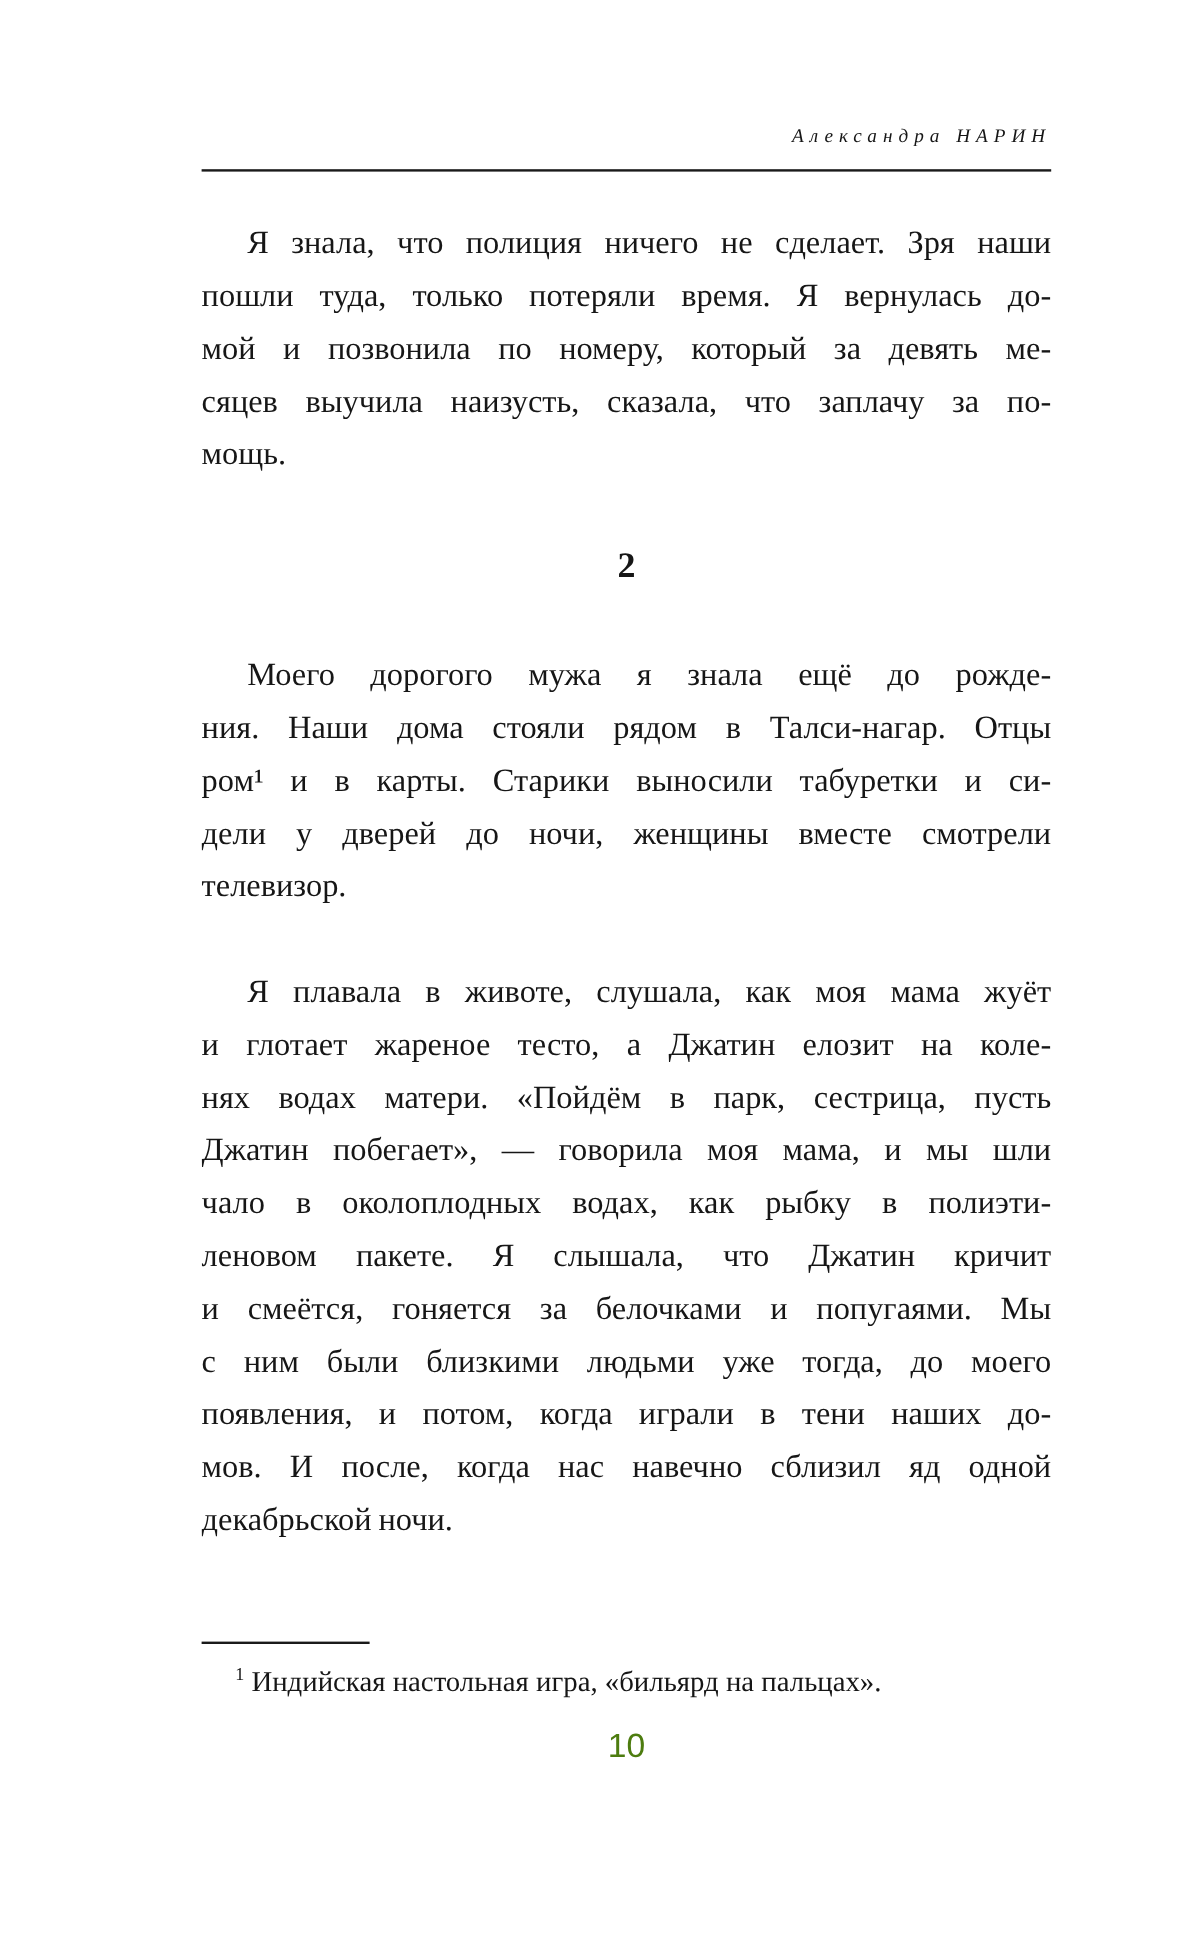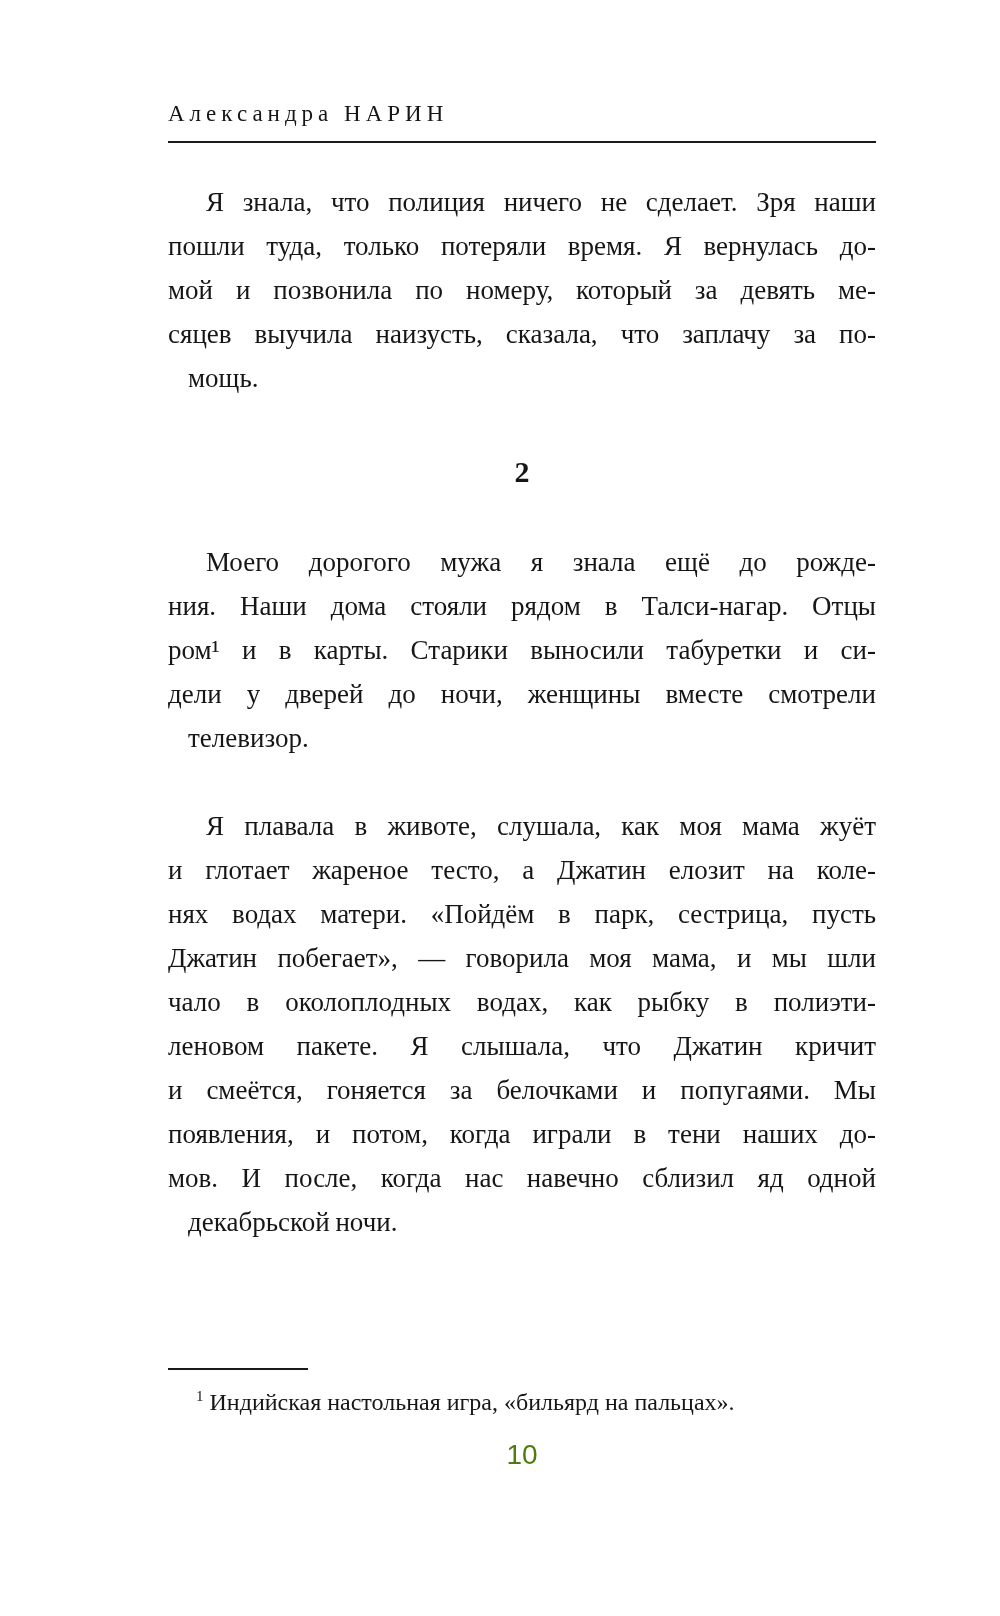--- a/index.html
+++ b/index.html
@@ -17,25 +17,26 @@
     left: 168px;
     top: 0;
     width: 708px;
     height: 100%;
   }
   .running-header {
     position: absolute;
     top: 98px;
     left: 0;
     width: 100%;
-    text-align: left;
-    font-size: 23px;
+    text-align: right;
+    font-size: 16px;
     line-height: 32px;
     letter-spacing: 5px;
     white-space: nowrap;
+    font-style: italic;
   }
   .header-rule {
     position: absolute;
     top: 141px;
     left: 0;
     width: 100%;
     height: 0;
     border-top: 2px solid #1a1a1a;
   }
   .para { position: absolute; left: 0; width: 100%; font-size: 27px; word-spacing: -1px; }
@@ -44,21 +45,21 @@
   .para-3 { top: 804px; }
   .line {
     height: 44px;
     line-height: 44px;
     text-align: justify;
     text-align-last: justify;
     overflow: hidden;
     white-space: nowrap;
   }
   .line.indent { text-indent: 38px; }
-  .line.last { text-align-last: left; margin-left: 20px; }
+  .line.last { text-align-last: left; }
   .section-number {
     position: absolute;
     top: 450px;
     left: 0;
     width: 100%;
     text-align: center;
     font-size: 30px;
     line-height: 44px;
     font-weight: bold;
   }
@@ -126,20 +127,21 @@
     </div>
 
     <div class="para para-3">
       <div class="line indent">Я плавала в животе, слушала, как моя мама жуёт</div>
       <div class="line">и глотает жареное тесто, а Джатин елозит на коле-</div>
       <div class="line">нях водах матери. «Пойдём в парк, сестрица, пусть</div>
       <div class="line">Джатин побегает», — говорила моя мама, и мы шли</div>
       <div class="line">чало в околоплодных водах, как рыбку в полиэти-</div>
       <div class="line">леновом пакете. Я слышала, что Джатин кричит</div>
       <div class="line">и смеётся, гоняется за белочками и попугаями. Мы</div>
+      <div class="line">с ним были близкими людьми уже тогда, до моего</div>
       <div class="line">появления, и потом, когда играли в тени наших до-</div>
       <div class="line">мов. И после, когда нас навечно сблизил яд одной</div>
       <div class="line last">декабрьской ночи.</div>
     </div>
 
     <div class="footnote-rule"></div>
 
     <div class="footnote"><sup>1</sup><span>Индийская настольная игра, «бильярд на пальцах».</span></div>
 
     <div class="page-number">10</div>

